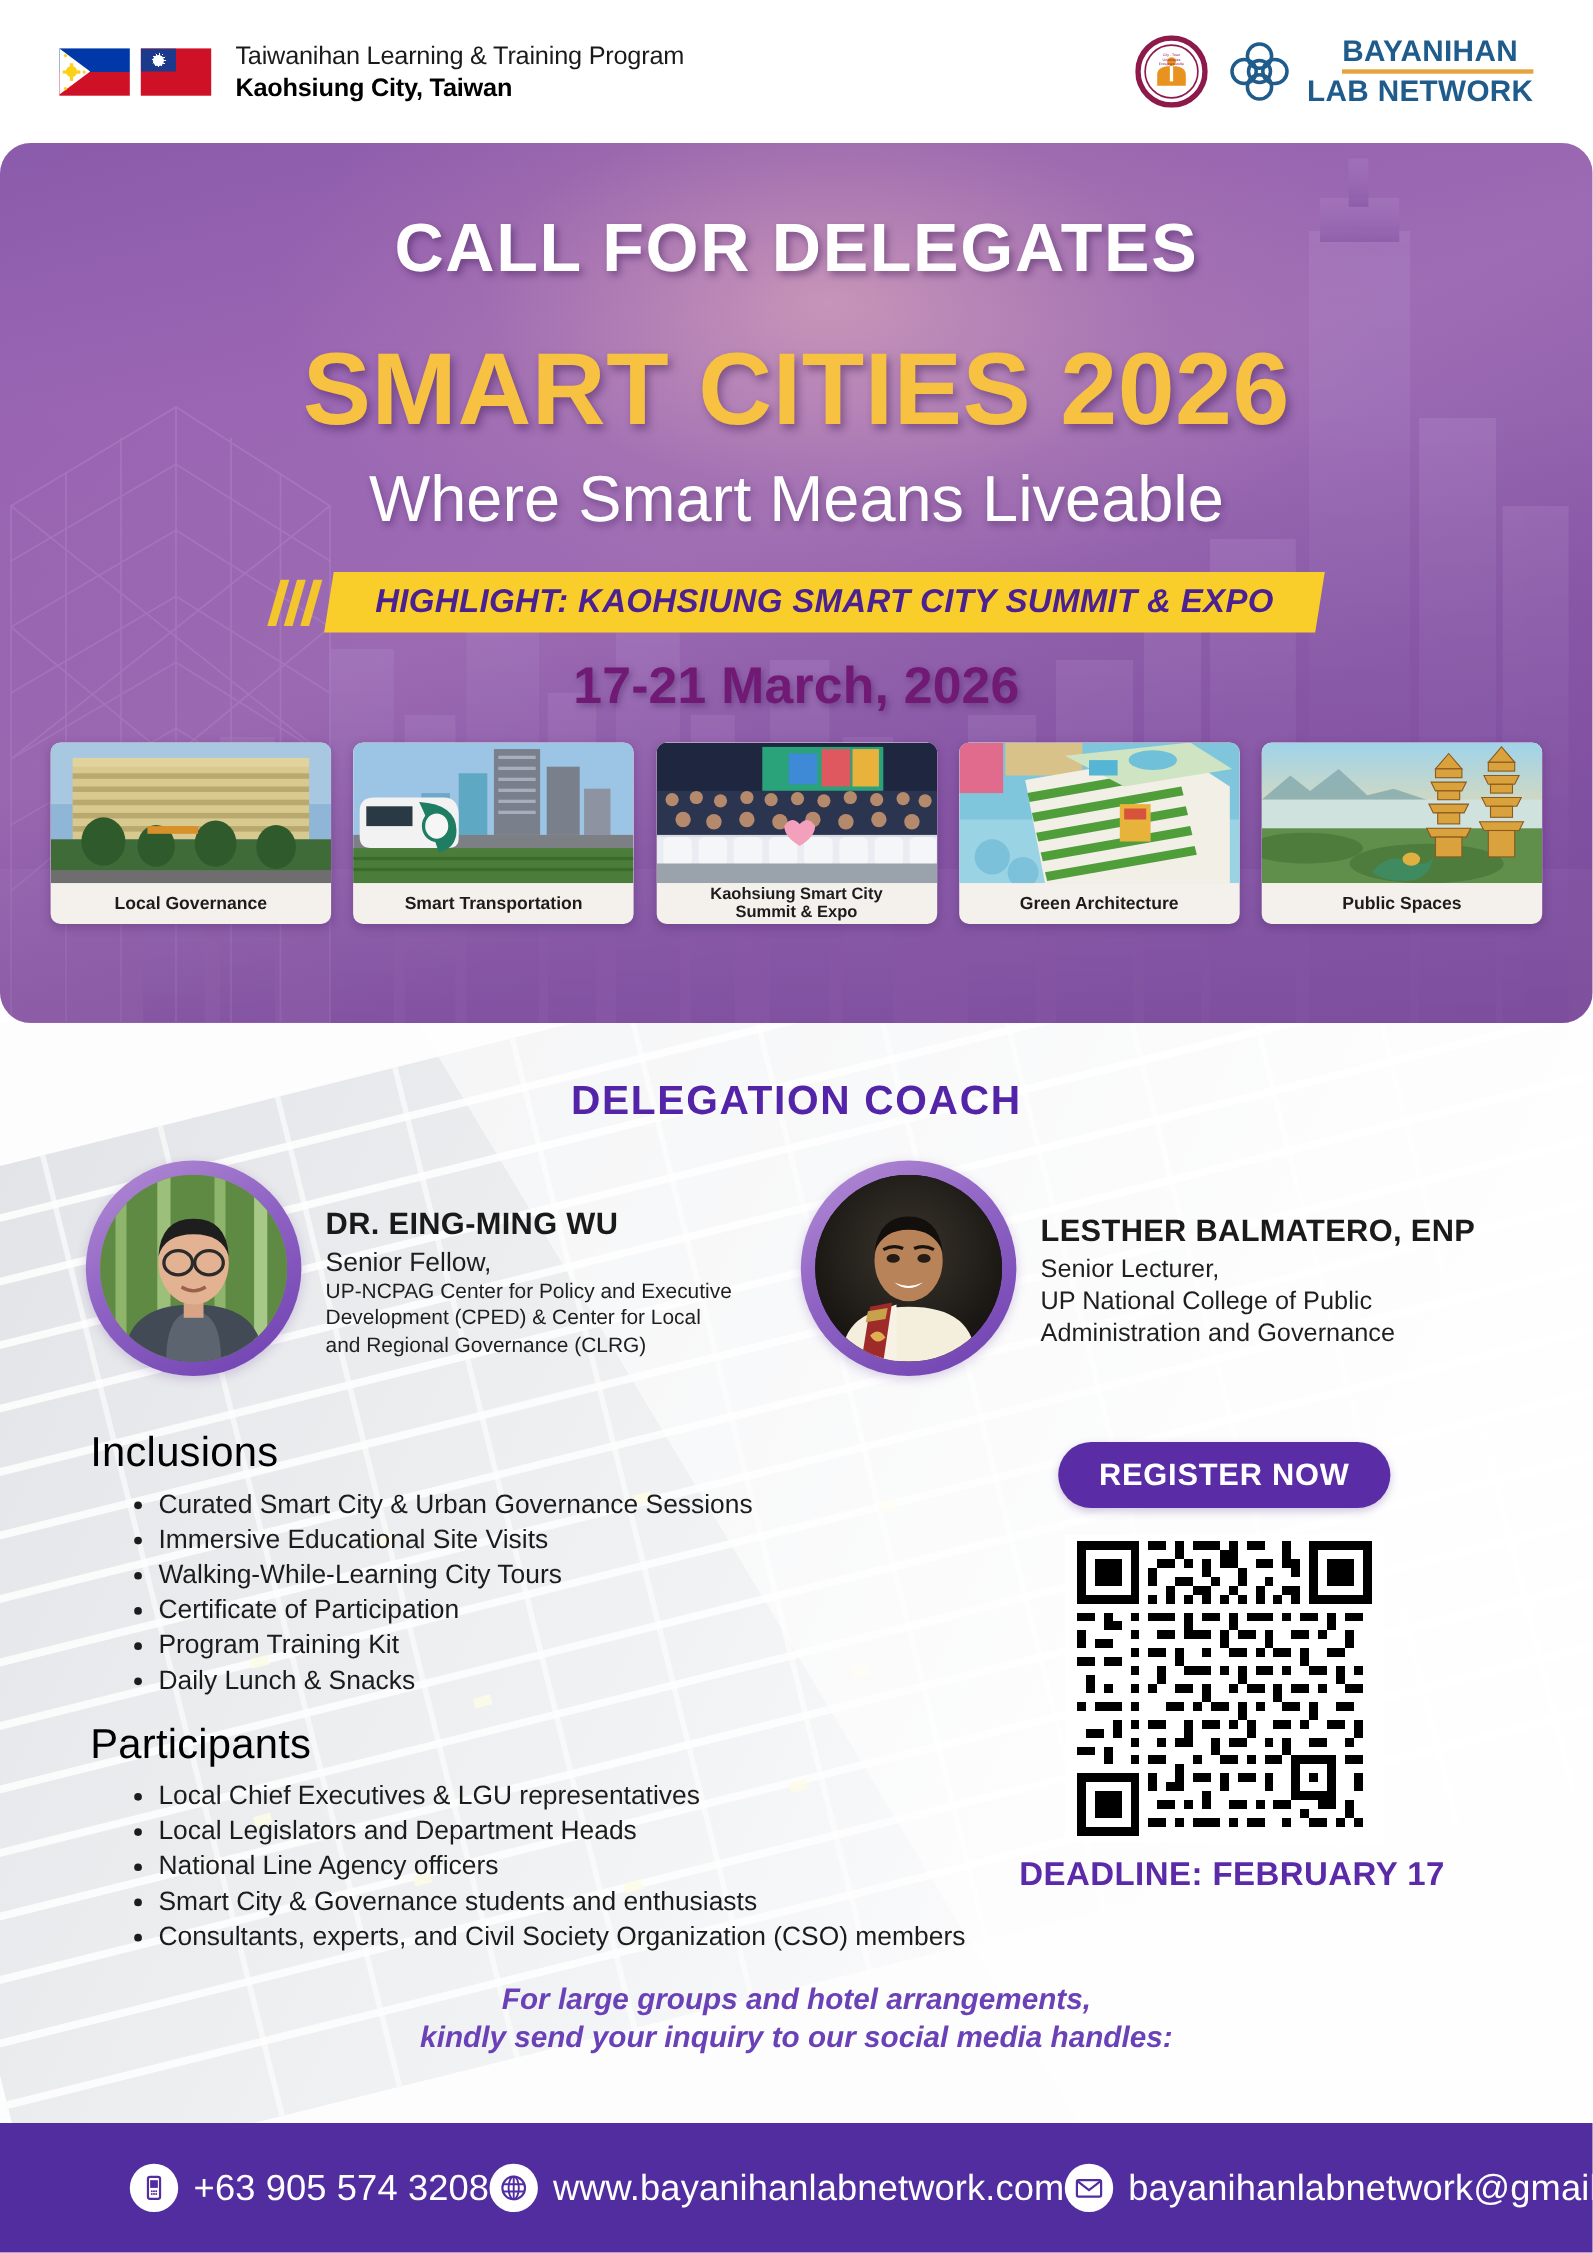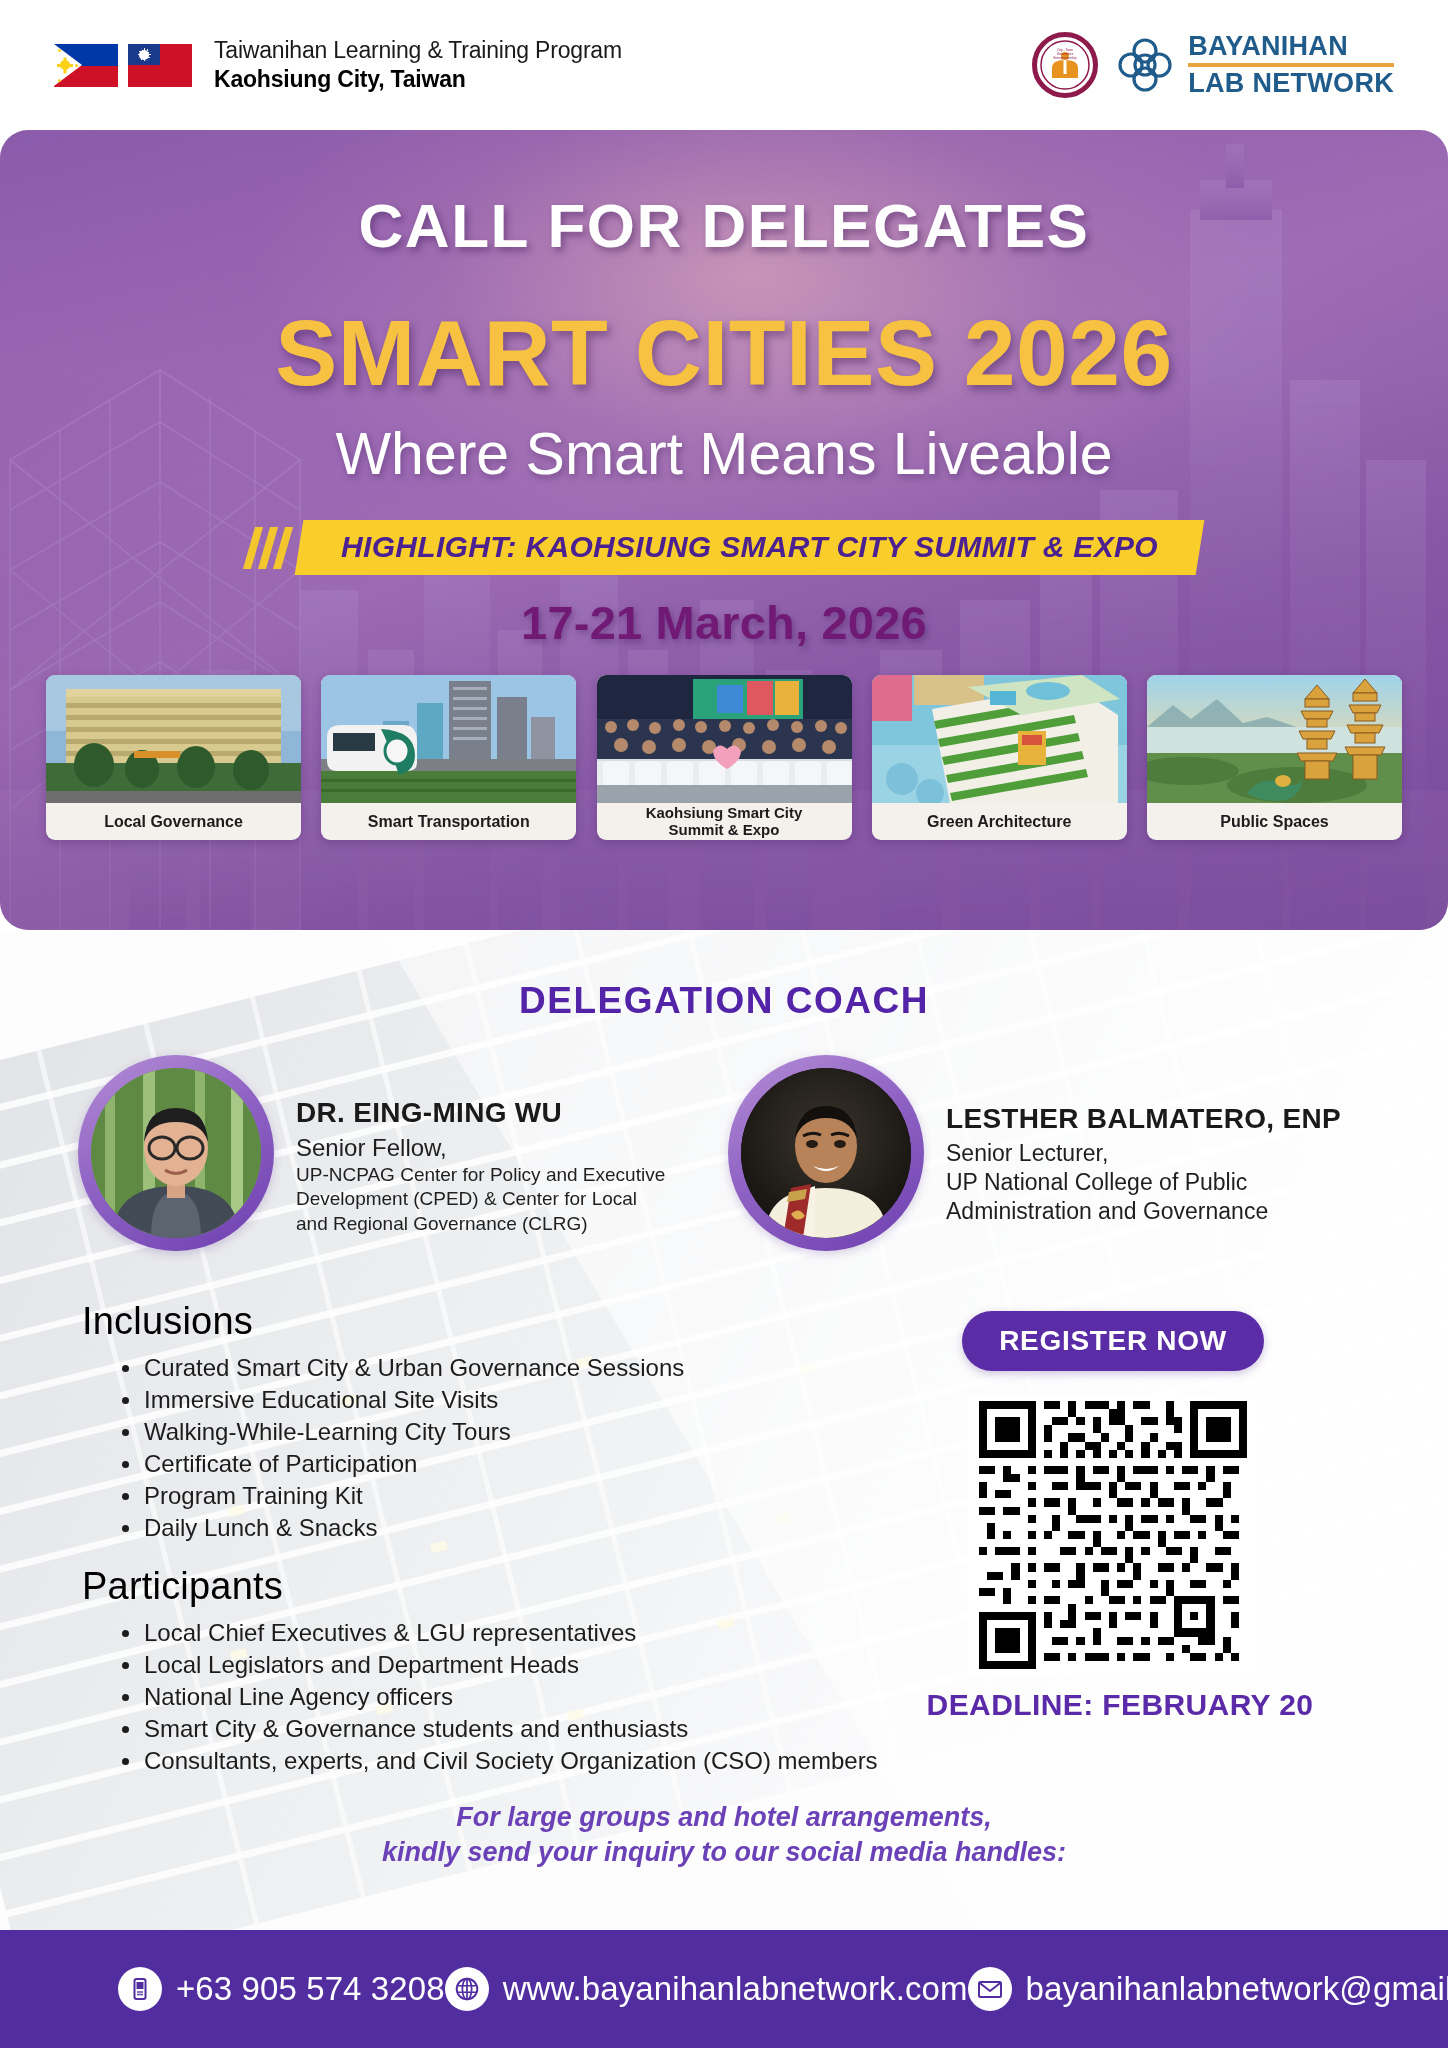--- a/index.html
+++ b/index.html
@@ -67,21 +67,21 @@
   .topbar-line1 { font-size:23px; color:#1a1a1a; font-weight:400; letter-spacing:-0.2px; }
   .topbar-line2 { font-size:23px; color:#000; font-weight:bold; letter-spacing:-0.2px; }
 
   .topbar-logos { margin-left:auto; display:flex; align-items:center; gap:14px; }
   .seal { width:66px; height:66px; position:relative; }
   .bln { display:flex; align-items:center; gap:10px; }
   .bln-mark { width:66px; height:66px; }
   .bln-words { line-height:1; }
   .bln-top {
     font-size:27px; font-weight:bold; color:#1F5C8B; letter-spacing:0.3px;
-    border-bottom:4px solid #E8A33D; padding-bottom:3px;
+    border-bottom:4px solid #E8A33D; padding-bottom:3px;margin-left:32px;
   }
   .bln-bot { font-size:27px; font-weight:bold; color:#1F5C8B; letter-spacing:0.3px; padding-top:3px; }
 
   
   .hero {
     position:absolute; left:0; top:130px; width:1448px; height:800px;
     overflow:hidden;
     border-radius:28px;
   }
   .hero-bg {
@@ -890,21 +890,21 @@
           <rect x="17" y="31" width="1" height="1"></rect>
         <rect x="19" y="31" width="2" height="1"></rect>
           <rect x="23" y="31" width="1" height="1"></rect>
         <rect x="26" y="31" width="2" height="1"></rect>
           <rect x="29" y="31" width="1" height="1"></rect>
         <rect x="31" y="31" width="1" height="1"></rect>
       </g>
     </svg>
   </div>
 
-  <div class="deadline">DEADLINE: FEBRUARY 20</div>
+  <div class="deadline">DEADLINE: FEBRUARY 17</div>
 
   <div class="inquiry">
     <span>For large groups and hotel arrangements,</span><br>
     <span>kindly send your inquiry to our social media handles:</span>
   </div>
 
   <div class="footer">
     <div class="fitem">
       <div class="ficon">
         <svg width="24" height="24" viewBox="0 0 24 24">

